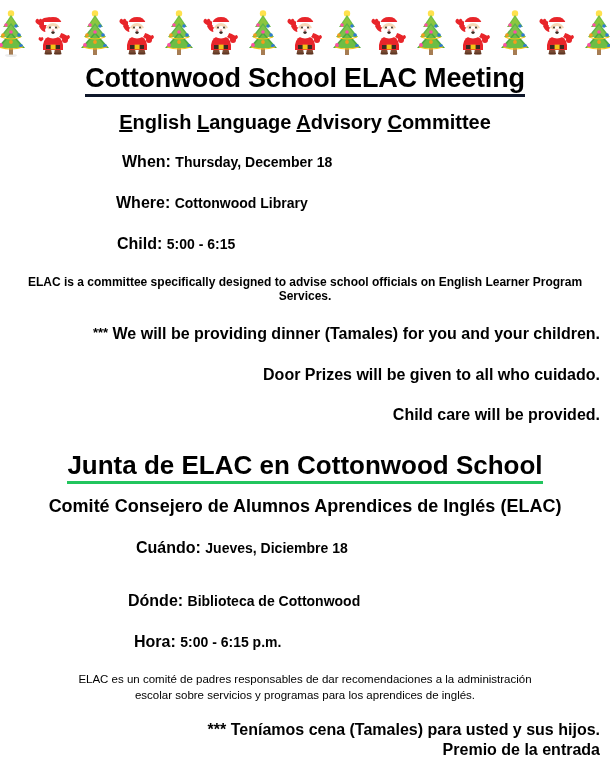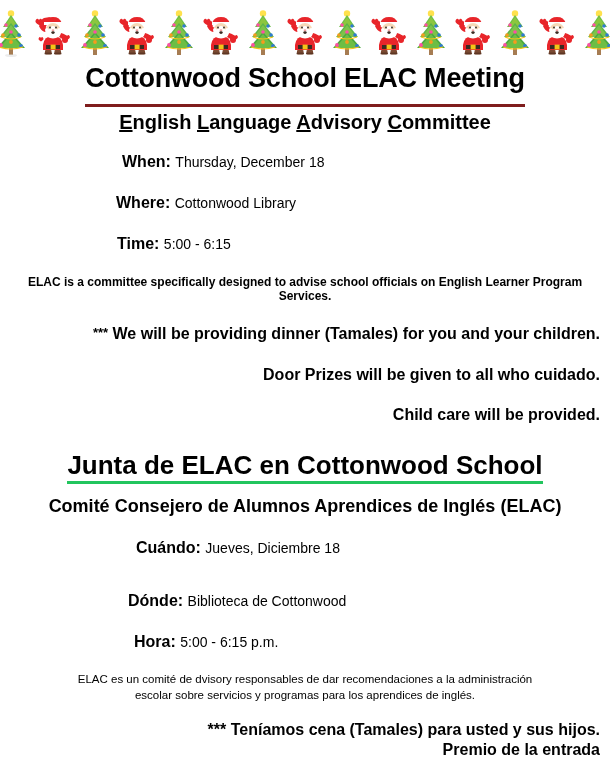--- a/index.html
+++ b/index.html
@@ -54,22 +54,22 @@
 
   .title-en {
     text-align: center;
     font-size: 27px;
     font-weight: bold;
     letter-spacing: -0.2px;
     margin: 6px 0 0 0;
     line-height: 1.1;
   }
   .title-en span {
-    border-bottom: 3px solid #7f1d1d;
-    padding-bottom: 11px;
+    border-bottom: 3px solid #0f172a;
+    padding-bottom: 1px;
   }
 
   .subtitle-en {
     text-align: center;
     font-size: 20px;
     font-weight: bold;
     margin: 17px 0 0 0;
     line-height: 1.1;
   }
   .subtitle-en u { text-decoration: underline; text-underline-offset: 1px; }
@@ -82,21 +82,21 @@
   .detail-when  { margin-top: 21px; }
   .detail-where { margin-top: 25px; padding-left: 106px; }
   .detail-time  { margin-top: 25px; padding-left: 107px; }
 
   .detail-label {
     font-size: 16px;
     font-weight: bold;
   }
   .detail-value {
     font-size: 14px;
-    font-weight: normal;
+    font-weight: bold;
   }
 
   .note-small {
     text-align: center;
     font-size: 12px;
     font-weight: bold;
     margin: 23px 0 0 0;
     line-height: 1.2;
   }
 
@@ -577,21 +577,21 @@
 
   <div class="detail-line detail-when">
     <span class="detail-label">When:</span>
     <span class="detail-value">Thursday, December 18</span>
   </div>
   <div class="detail-line detail-where">
     <span class="detail-label">Where:</span>
     <span class="detail-value">Cottonwood Library</span>
   </div>
   <div class="detail-line detail-time">
-    <span class="detail-label">Time:</span>
+    <span class="detail-label">Child:</span>
     <span class="detail-value">5:00 - 6:15</span>
   </div>
 
   <div class="note-small">ELAC is a committee specifically designed to advise school officials on English Learner Program Services.</div>
 
   <div class="promo promo-1"><span class="stars">***</span><span> We will be providing dinner (Tamales) for you and your children.</span></div>
   <div class="promo promo-2">Door Prizes will be given to all who cuidado.</div>
   <div class="promo promo-3">Child care will be provided.</div>
 
   <div class="title-es">
@@ -607,21 +607,21 @@
   <div class="detail-line detail-donde">
     <span class="detail-label">Dónde:</span>
     <span class="detail-value">Biblioteca de Cottonwood</span>
   </div>
   <div class="detail-line detail-hora">
     <span class="detail-label">Hora:</span>
     <span class="detail-value">5:00 - 6:15 p.m.</span>
   </div>
 
   <div class="note-small-es">
-    <div>ELAC es un comité de dvisory responsables de dar recomendaciones a la administración</div>
+    <div>ELAC es un comité de padres responsables de dar recomendaciones a la administración</div>
     <div>escolar sobre servicios y programas para los aprendices de inglés.</div>
   </div>
 
   <div class="promo promo-es-1"><span class="stars">***</span><span> Teníamos cena (Tamales) para usted y sus hijos.</span></div>
   <div class="promo promo-es-2">Premio de la entrada</div>
   <div class="promo promo-es-3">Se ofrecerá cuidado de niños.</div>
 
 </div>
 
 <div class="border-strip border-bottom">

